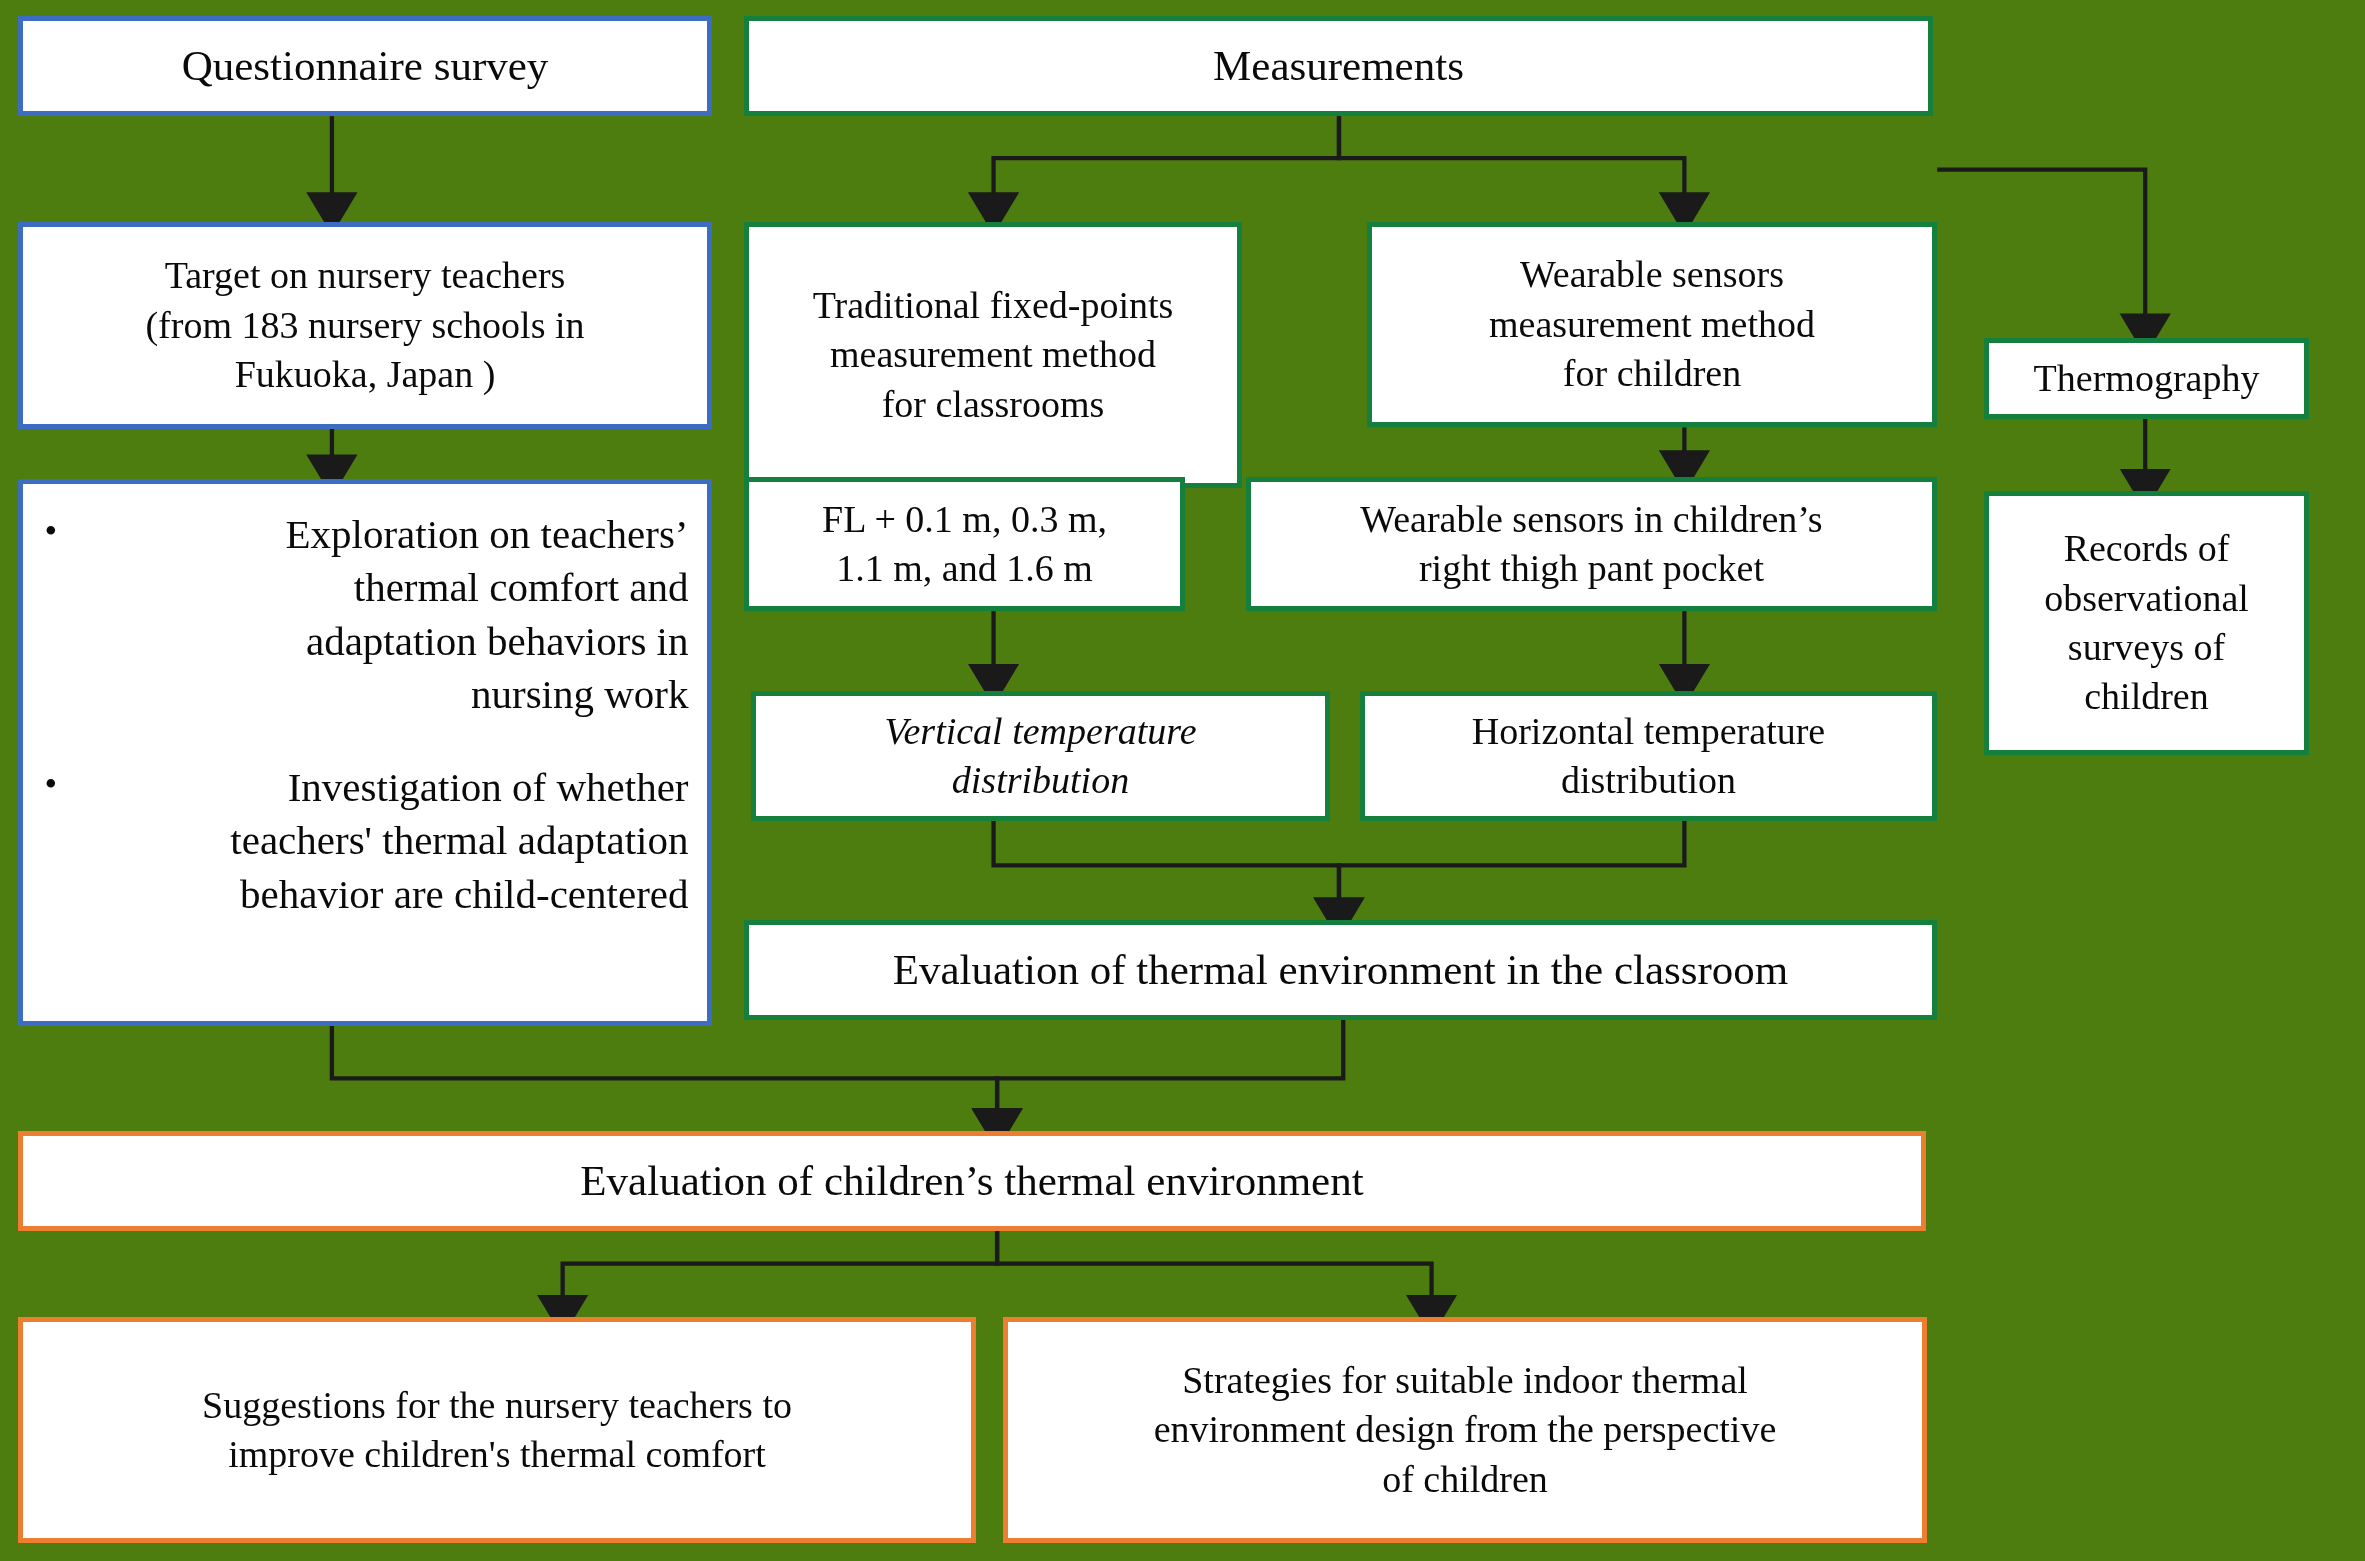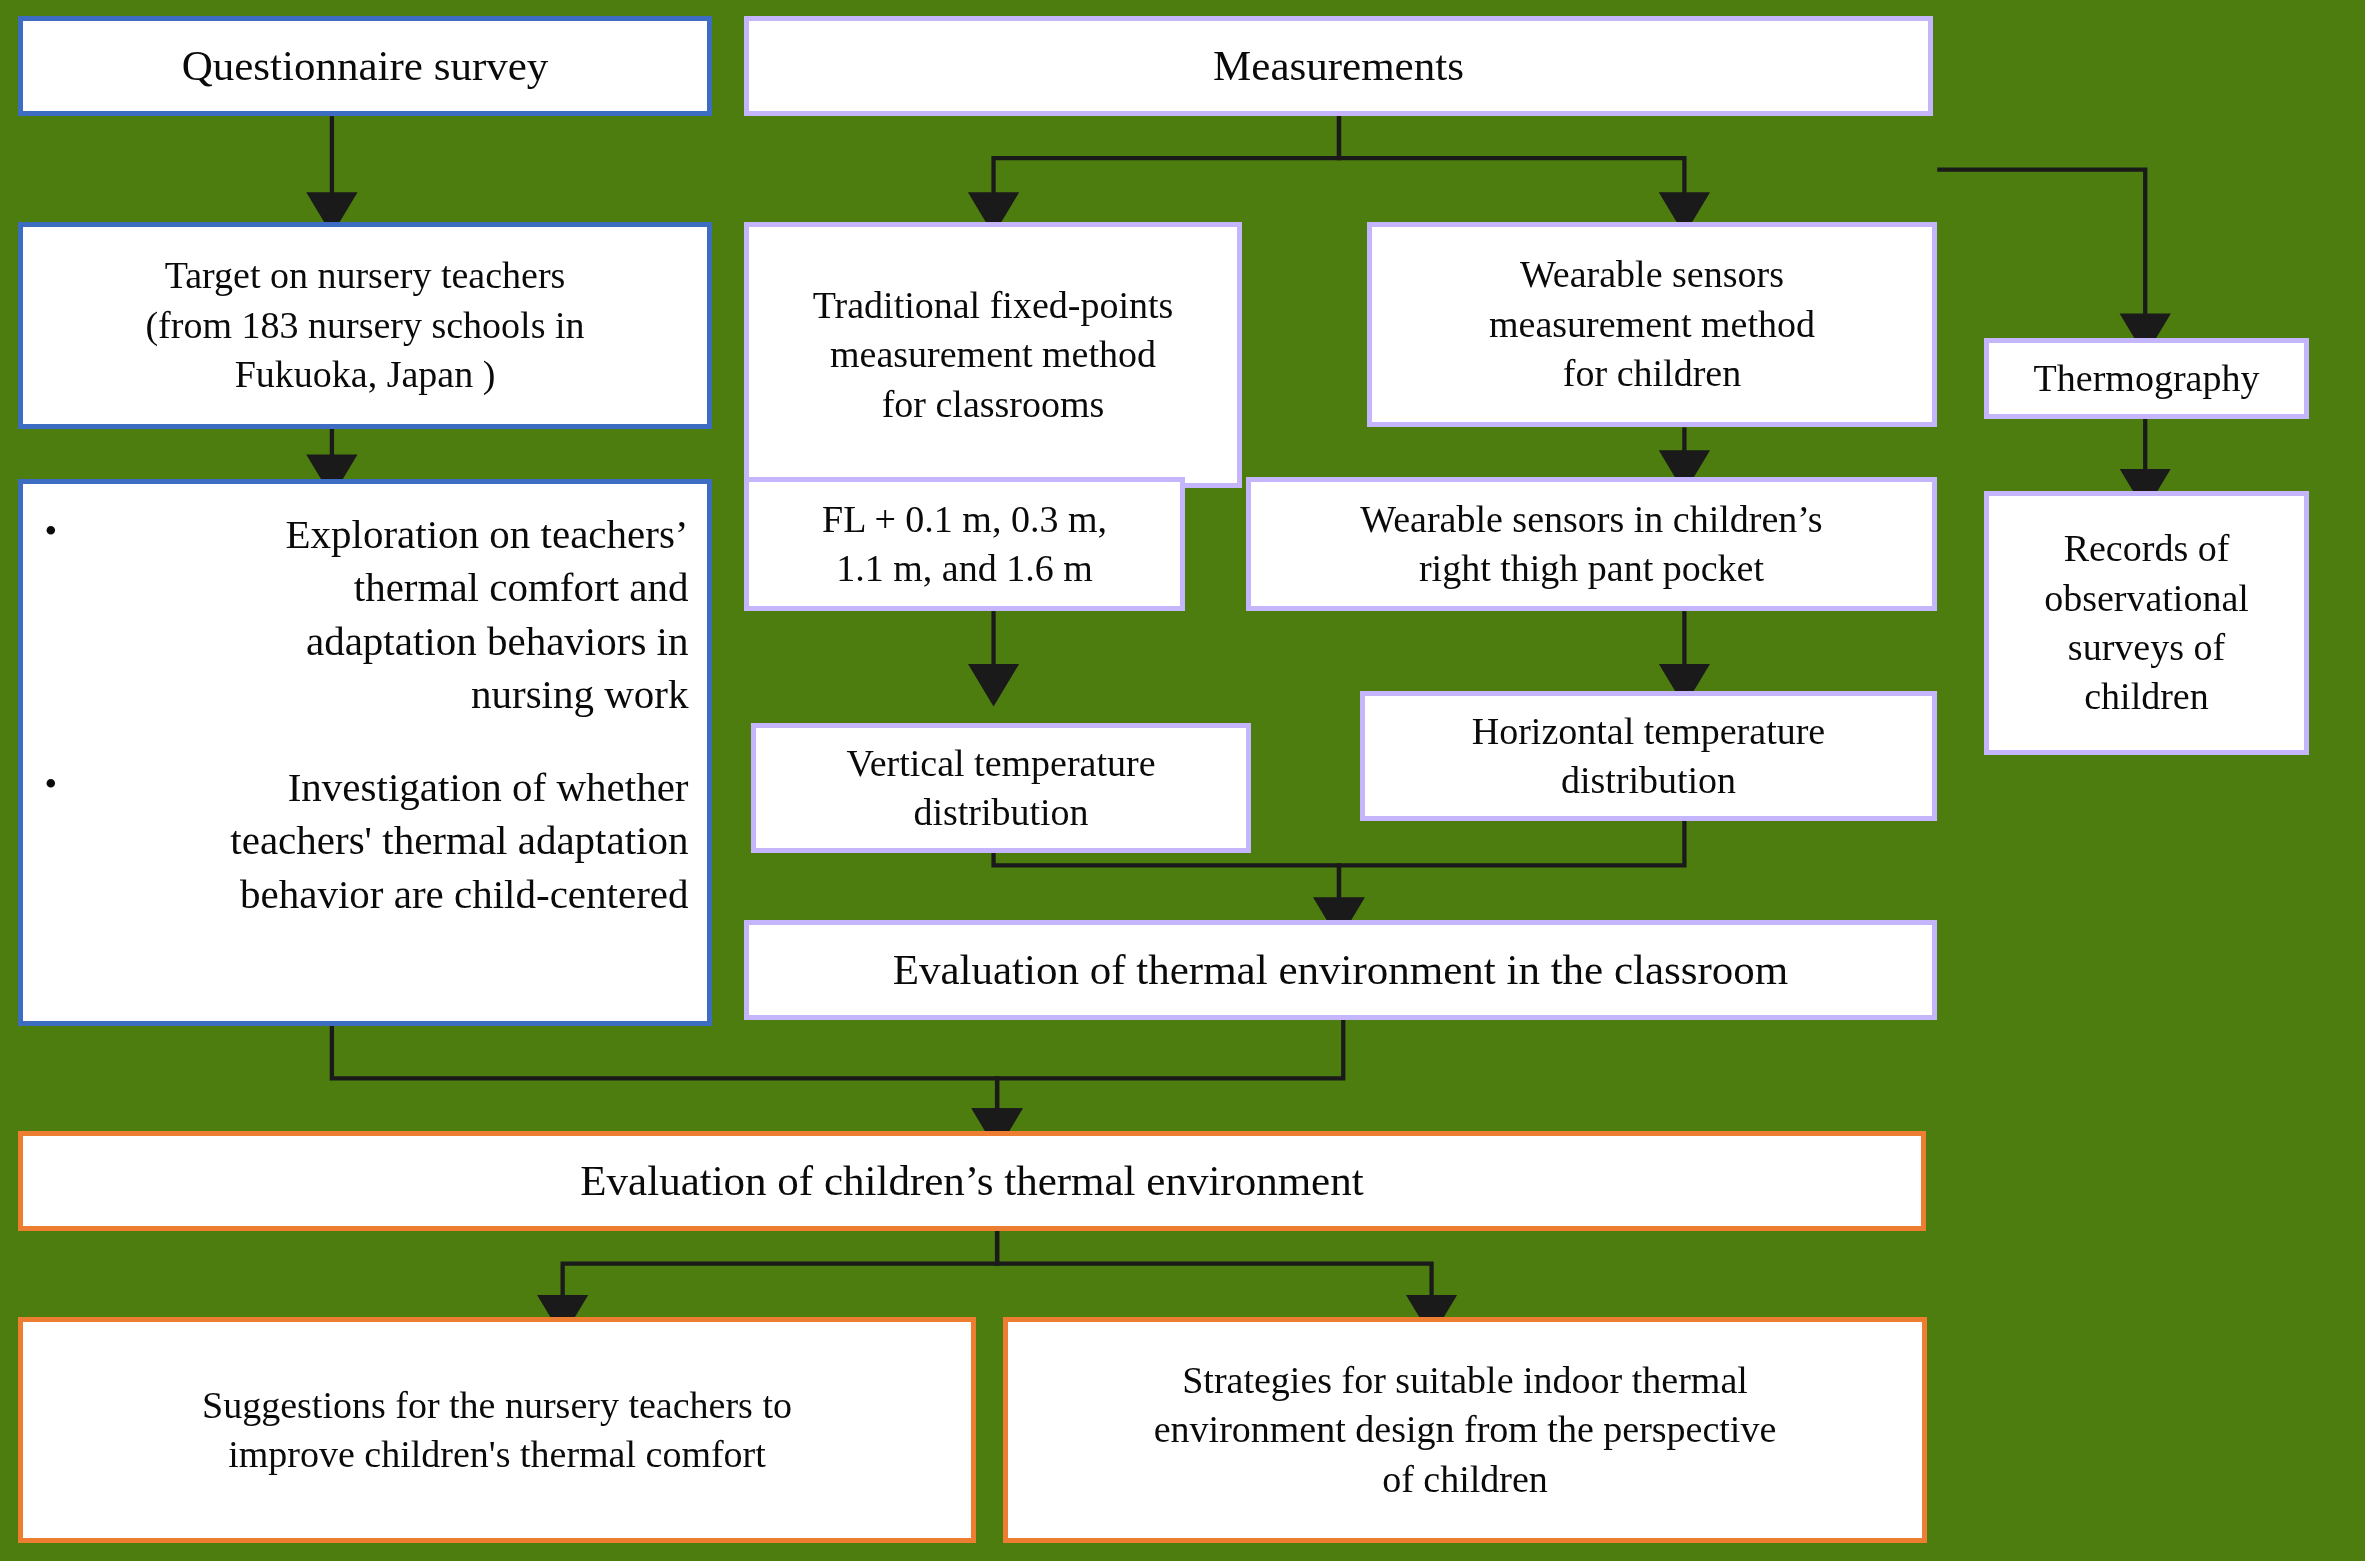--- a/index.html
+++ b/index.html
@@ -22,21 +22,21 @@
     display: flex;
     align-items: center;
     justify-content: center;
     text-align: center;
     color: #0a0a0a;
     line-height: 1.30;
     padding: 2.8px 7.1px;
   }
   .node .txt { white-space: pre-line; display: block; width: 100%; }
   .blue   { border: 5px solid #3C6DC2; }
-  .green  { border: 5px solid #c4b5fd; }
+  .green  { border: 5px solid #15803d; }
   .orange { border: 5px solid #ED7D31; }
   .fs-main { font-size: 43px; }
   .fs-sub  { font-size: 38px; }
   .bullets {
     position: absolute;
     box-sizing: border-box;
     background: #ffffff;
     border: 5px solid #3C6DC2;
     padding: 24px 18.5px 14.2px 21.4px;
     color: #0a0a0a;
@@ -163,21 +163,21 @@
 right thigh pant pocket</span>
   </div>
 
   <div class="node green fs-sub" style="left:1984px; top:491px; width:325px; height:264px;">
     <span class="txt">Records of
 observational
 surveys of
 children</span>
   </div>
 
-  <div class="node green fs-sub" style="left:751px; top:723px; width:500px; height:130px;">
+  <div class="node green fs-sub" style="left:751px; top:691px; width:579px; height:130px;font-style:italic;">
     <span class="txt">Vertical temperature
 distribution</span>
   </div>
 
   <div class="node green fs-sub" style="left:1360px; top:691px; width:577px; height:130px;">
     <span class="txt">Horizontal temperature
 distribution</span>
   </div>
 
   <div class="node green fs-main" style="left:744px; top:920px; width:1193px; height:100px;">

